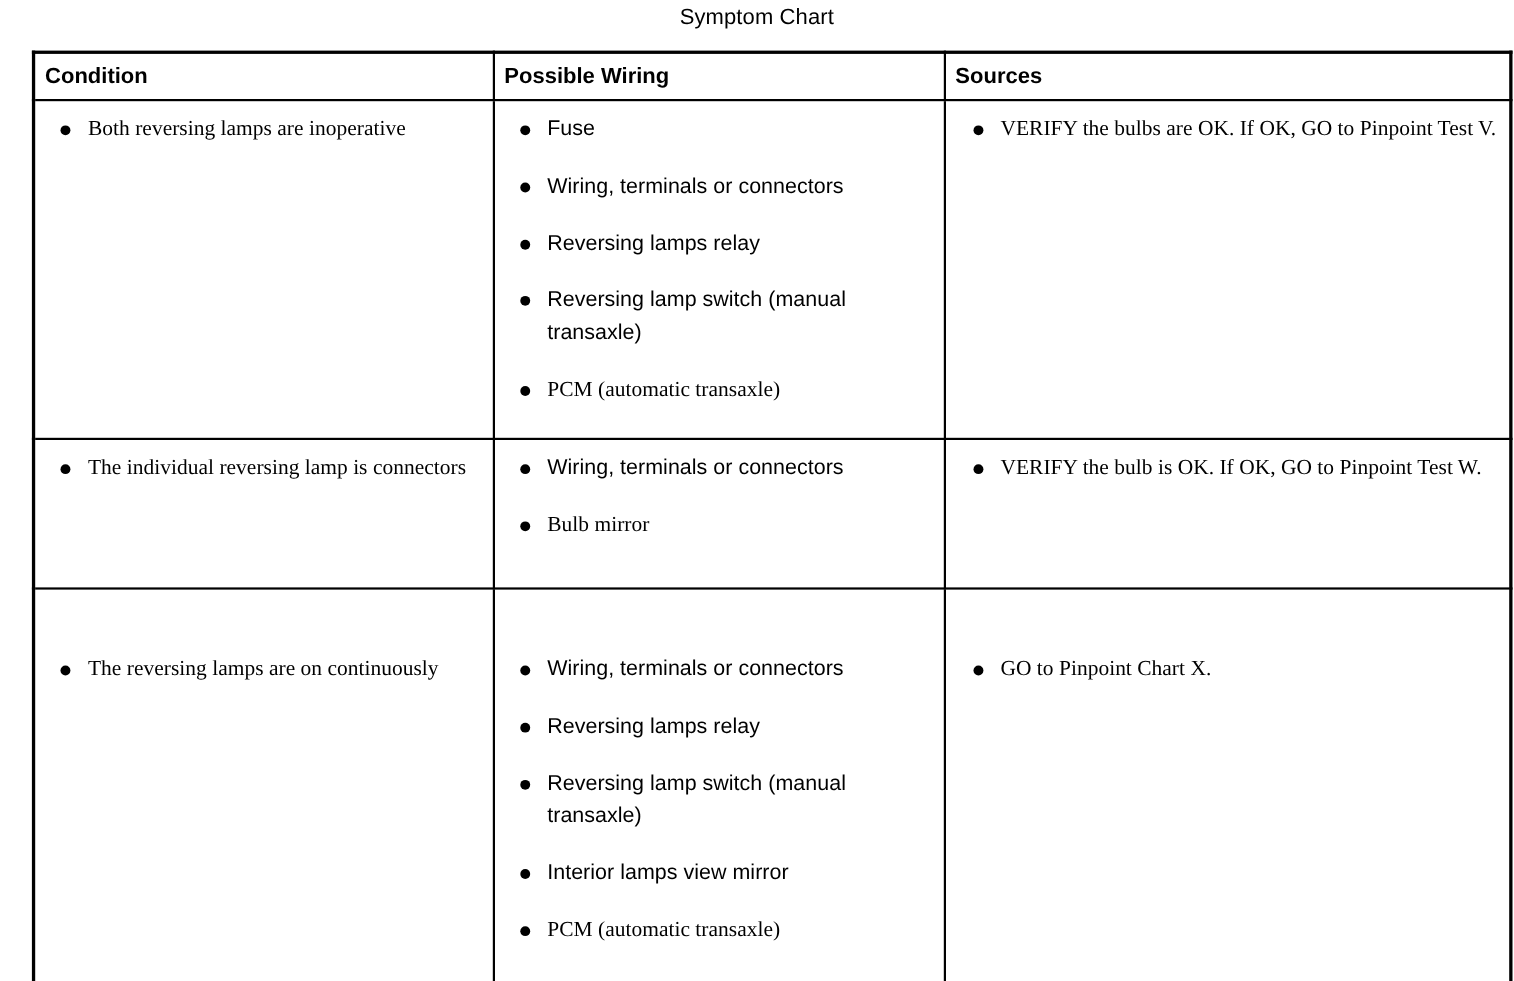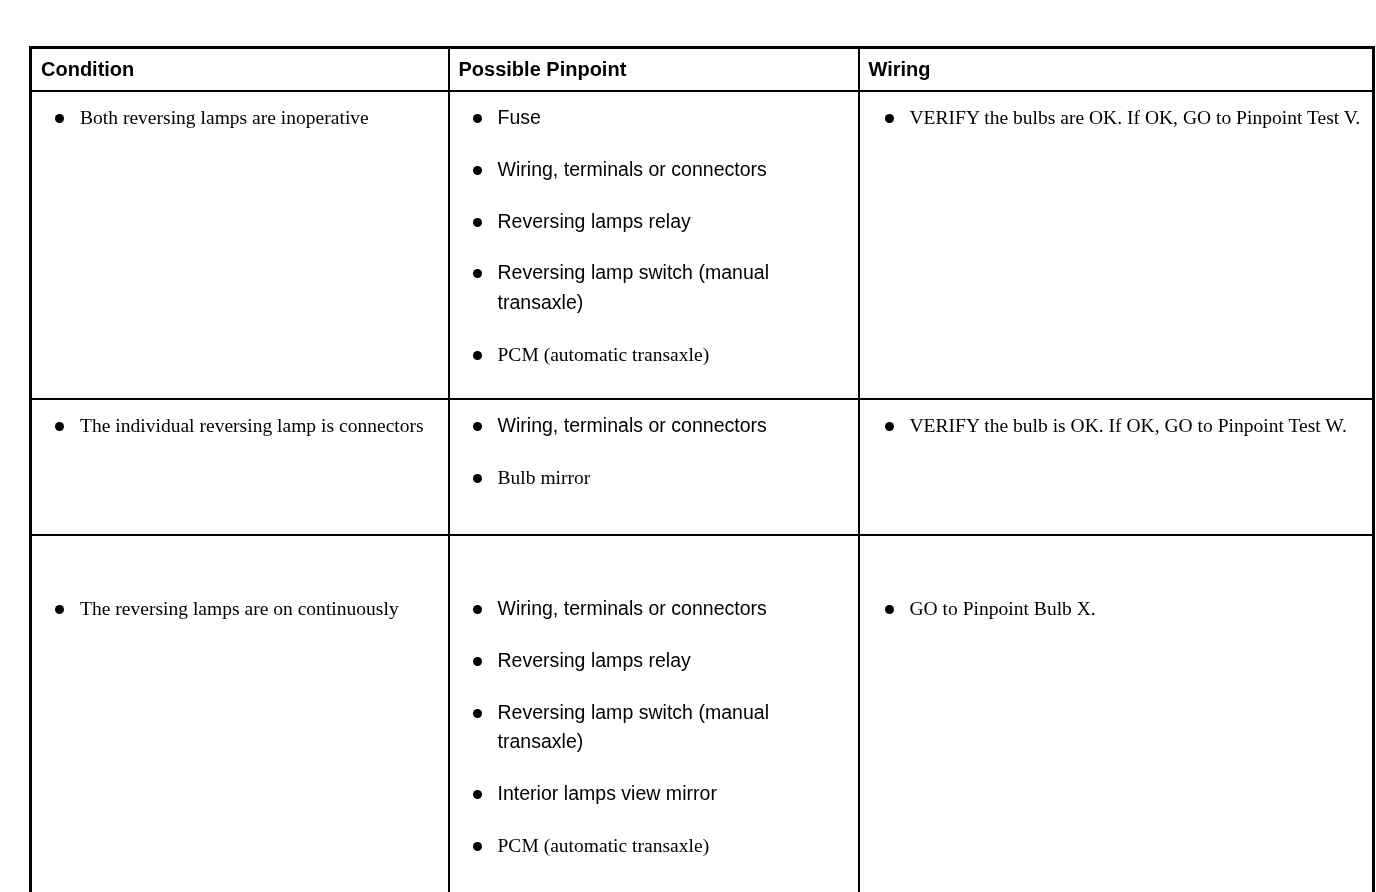--- a/index.html
+++ b/index.html
@@ -98,33 +98,34 @@
   }
   .col-action ul.bullets > li .dot {
     left: 17px;
   }
 </style>
 </head>
 <body>
 
 <div class="page">
 
+  <div class="chart-title">Symptom Chart</div>
 
   <div class="table-wrap">
     <table class="symptom-table">
       <colgroup>
         <col class="c1">
           <col class="c2">
           <col class="c3">
       </colgroup>
       <thead>
         <tr>
           <th>Condition</th>
-          <th>Possible Pinpoint</th>
-          <th>Wiring</th>
+          <th>Possible Wiring</th>
+          <th>Sources</th>
         </tr>
       </thead>
       <tbody>
 
         <tr class="row1">
           <td class="col-condition">
             <div class="cell-inner">
               <ul class="bullets">
                 <li><span class="dot"></span><span>Both reversing lamps are inoperative</span></li>
               </ul>
@@ -190,21 +191,21 @@
                 <li><span class="dot"></span><span>Reversing lamps relay</span></li>
                 <li><span class="dot"></span><span>Reversing lamp switch (manual transaxle)</span></li>
                 <li><span class="dot"></span><span>Interior lamps view mirror</span></li>
                 <li><span class="dot"></span><span>PCM (automatic transaxle)</span></li>
               </ul>
             </div>
           </td>
           <td class="col-action">
             <div class="cell-inner">
               <ul class="bullets">
-                <li><span class="dot"></span><span>GO to Pinpoint Bulb X.</span></li>
+                <li><span class="dot"></span><span>GO to Pinpoint Chart X.</span></li>
               </ul>
             </div>
           </td>
         </tr>
 
       </tbody>
     </table>
   </div>
 
 </div>

